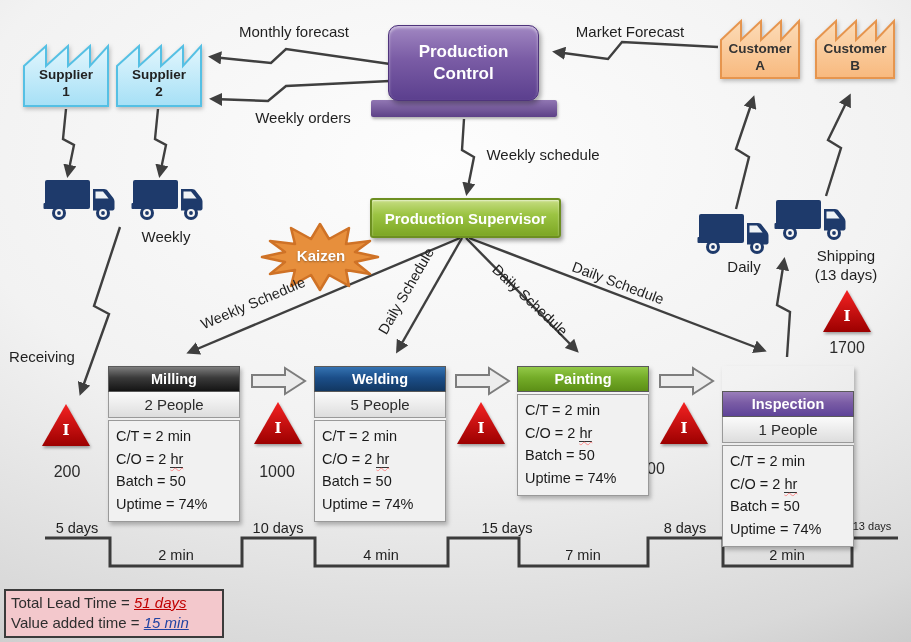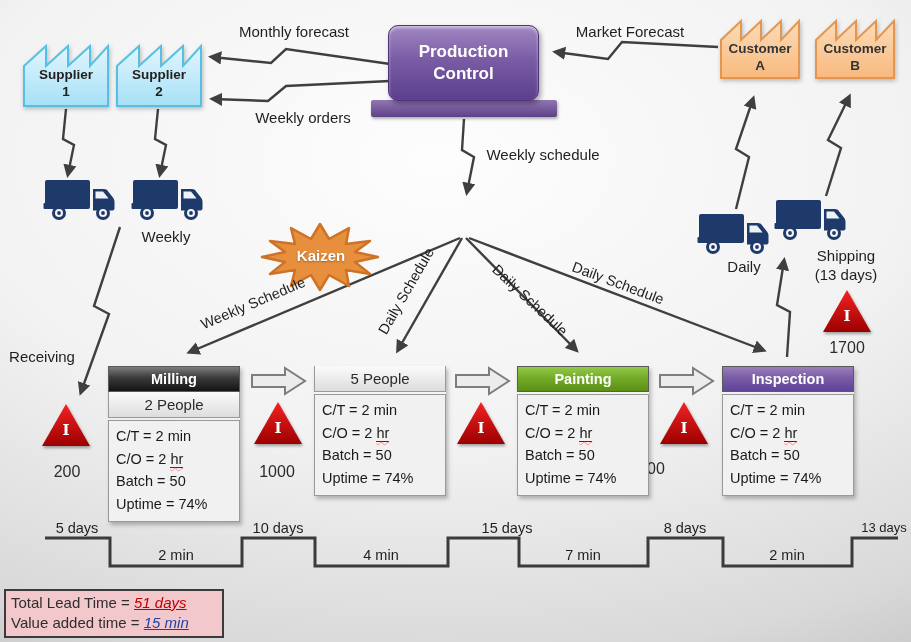--- a/index.html
+++ b/index.html
@@ -39,21 +39,21 @@
     color:#fff;font-weight:bold;font-size:15px;display:flex;align-items:center;justify-content:center;
   }
   .kaizen-lbl{position:absolute;left:268px;top:247px;width:106px;z-index:3;text-align:center;
     color:#fff;font-weight:bold;font-size:15px;text-shadow:0 1px 2px rgba(0,0,0,.35);}
   
   .proc{position:absolute;top:366px;width:132px;z-index:2;box-shadow:2px 3px 4px rgba(0,0,0,.25);}
   .proc-head{height:24px;line-height:24px;text-align:center;color:#fff;font-weight:bold;font-size:14.5px;border:1px solid #5a5a5a;}
   .head-mill{background:linear-gradient(#7d7d7d,#3a3a3a 45%,#141414);}
   .head-weld{background:linear-gradient(#3573b2,#1b4e89 45%,#123761);}
   .head-paint{background:linear-gradient(#93c948,#74ac28 45%,#5c8f16);}
-  .head-insp{background:linear-gradient(#9a7eba,#7a5ca5 45%,#5e4398);}
+  .head-insp{background:linear-gradient(#9a7eba,#7a5ca5 45%,#5e4398);margin-top:25px;}
   .proc-people{height:25px;line-height:25px;text-align:center;font-size:15px;color:#2b2b2b;
     background:linear-gradient(#fbfbfb,#dddddd);border:1px solid #999;border-top:none;}
   .proc-body{margin-top:2px;background:#f1f1f1;border:1px solid #999;
     padding:4px 8px 6px 7px;font-size:14.5px;line-height:22.5px;color:#1a1a1a;}
   .unit-underline{border-bottom:1.5px solid #333;text-decoration:underline wavy #ff8a8a;
     text-decoration-thickness:1px;text-underline-offset:2.5px;}
   
   .inv-tri{position:absolute;width:52px;height:46px;z-index:2;}
   .inv-tri svg{position:absolute;left:0;top:0;filter:drop-shadow(1px 2px 1.5px rgba(0,0,0,.35));}
   .isym{position:absolute;left:0;right:0;top:19px;text-align:center;color:#fff;
@@ -169,20 +169,21 @@
         <polygon points="2,26 22,7 22,26 42,7 42,26 62,7 62,26 80,7 80,64 2,64" fill="url(#custGrad)" stroke="#e6954e" stroke-width="2"></polygon>
       </svg>
     <div class="ftxt" style="top:27px;color:#333;">
       <div>Customer</div>
       <div>B</div>
     </div>
   </div>
 
   <div class="pc-base"></div>
   <div class="pc-box">Production Control</div>
+  <div class="sup-box">Production Supervisor</div>
   <div class="kaizen-lbl">Kaizen</div>
 
   <div class="lbl" style="left:294px;top:23px;">Monthly forecast</div>
   <div class="lbl" style="left:303px;top:109px;">Weekly orders</div>
   <div class="lbl" style="left:630px;top:23px;">Market Forecast</div>
   <div class="lbl" style="left:543px;top:146px;">Weekly schedule</div>
   <div class="lbl" style="left:166px;top:228px;">Weekly</div>
   <div class="lbl" style="left:744px;top:258px;">Daily</div>
   <div class="lbl" style="left:846px;top:247px;">Shipping</div>
   <div class="lbl" style="left:846px;top:266px;">(13 days)</div>
@@ -236,55 +237,57 @@
     <div class="proc-head head-mill">Milling</div>
     <div class="proc-people">2 People</div>
     <div class="proc-body">
       <div>C/T = 2 min</div>
       <div><span>C/O = 2 </span><span class="unit-underline">hr</span></div>
       <div>Batch = 50</div>
       <div>Uptime = 74%</div>
     </div>
   </div>
   <div class="proc" style="left:314px;">
+    <div class="proc-head head-weld">Welding</div>
     <div class="proc-people">5 People</div>
     <div class="proc-body">
       <div>C/T = 2 min</div>
       <div><span>C/O = 2 </span><span class="unit-underline">hr</span></div>
       <div>Batch = 50</div>
       <div>Uptime = 74%</div>
     </div>
   </div>
   <div class="proc" style="left:517px;">
     <div class="proc-head head-paint">Painting</div>
     <div class="proc-body">
       <div>C/T = 2 min</div>
       <div><span>C/O = 2 </span><span class="unit-underline">hr</span></div>
       <div>Batch = 50</div>
       <div>Uptime = 74%</div>
     </div>
   </div>
   <div class="proc" style="left:722px;">
     <div class="proc-head head-insp">Inspection</div>
+    <div class="proc-people">1 People</div>
     <div class="proc-body">
       <div>C/T = 2 min</div>
       <div><span>C/O = 2 </span><span class="unit-underline">hr</span></div>
       <div>Batch = 50</div>
       <div>Uptime = 74%</div>
     </div>
   </div>
 
   <div class="lbl" style="left:77px;top:520px;font-size:14.5px;">5 days</div>
   <div class="lbl" style="left:176px;top:547px;font-size:14.5px;">2 min</div>
   <div class="lbl" style="left:278px;top:520px;font-size:14.5px;">10 days</div>
   <div class="lbl" style="left:381px;top:547px;font-size:14.5px;text-align:right;">4 min</div>
   <div class="lbl" style="left:489px;top:520px;font-size:14.5px;margin-left:18px;">15 days</div>
   <div class="lbl" style="left:583px;top:547px;font-size:14.5px;">7 min</div>
   <div class="lbl" style="left:685px;top:520px;font-size:14.5px;">8 days</div>
   <div class="lbl" style="left:787px;top:547px;font-size:14.5px;">2 min</div>
-  <div class="lbl" style="left:872px;top:520px;font-size:13px;margin-left:12px;">13 days</div>
+  <div class="lbl" style="left:872px;top:520px;font-size:11px;">13 days</div>
 
   <div class="sum-box">
     <div><span>Total Lead Time = </span><span class="sum-red">51 days</span></div>
     <div><span>Value added time = </span><span class="sum-blue">15 min</span></div>
   </div>
 
 </div>
 
 </body></html>

